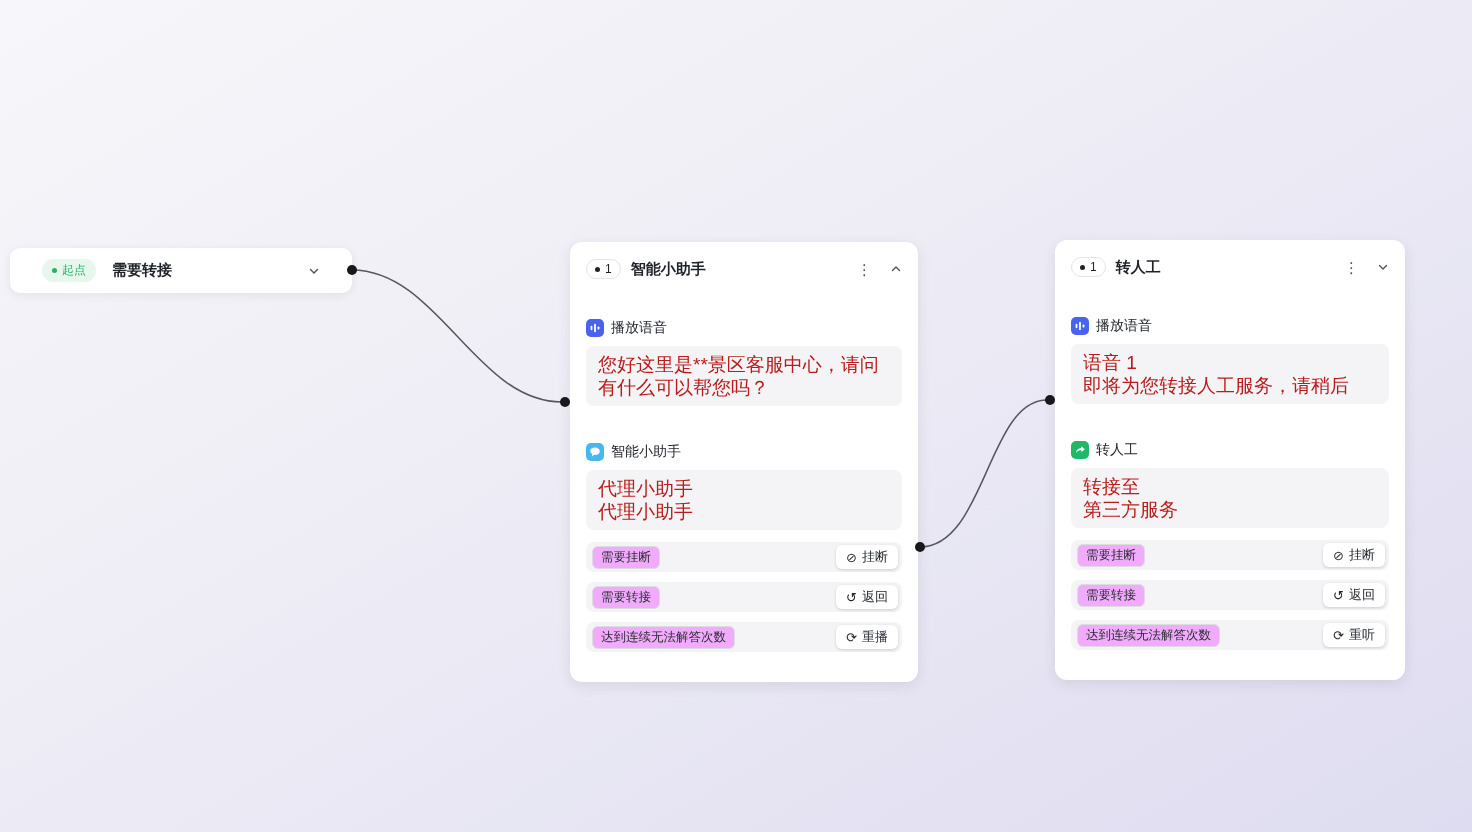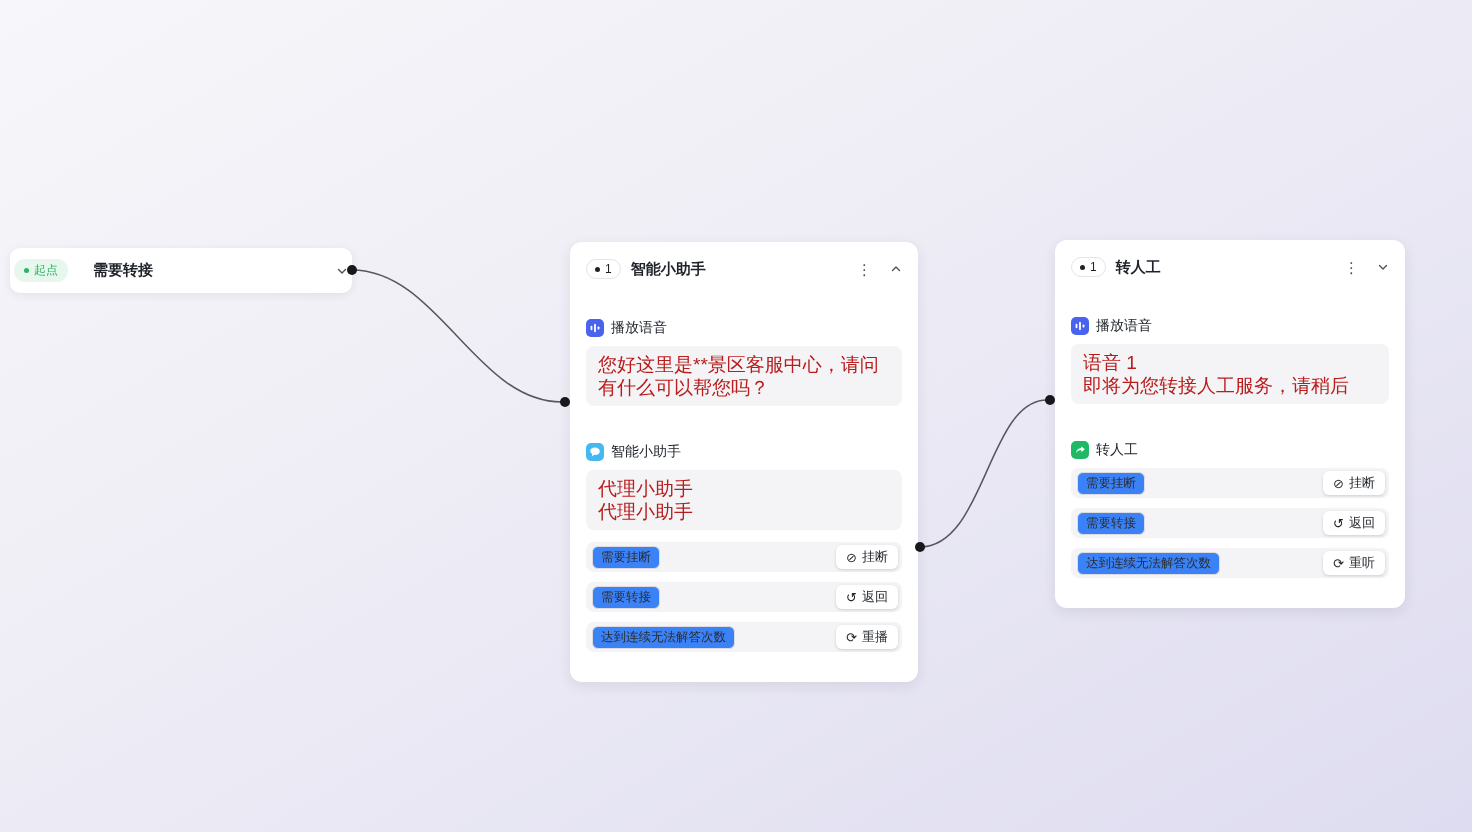--- a/index.html
+++ b/index.html
@@ -10,21 +10,21 @@
     position:relative; width:1472px; height:832px;
     background:linear-gradient(150deg,#f7f6fa 0%,#efeef6 40%,#dedcf0 100%);
     overflow:hidden;
   }
 
   
   .start-node {
     position:absolute; left:10px; top:248px; width:342px; height:45px;
     background:#fff; border-radius:10px;
     box-shadow:0 2px 10px rgba(31,35,41,.08);
-    display:flex; align-items:center; gap:25px; padding:0 4px;
+    display:flex; align-items:center; gap:16px; padding:0 32px;
   }
   .start-badge {
     display:inline-flex; align-items:center; gap:5px;
     background:#e7f7ee; color:#27b561; font-size:12px;
     padding:3px 10px; border-radius:11px; white-space:nowrap;
   }
   .dot { width:5px; height:5px; border-radius:50%; display:inline-block; }
   .dot.green { background:#27b561; }
   .dot.dark  { background:#1f2329; }
   .start-title { font-size:15px; font-weight:700; }
@@ -67,21 +67,21 @@
     min-height:60px; margin-bottom:12px;
   }
 
   .branch-row {
     display:flex; align-items:center; justify-content:space-between;
     background:#f4f4f6; border-radius:8px; height:30px;
     padding:3px 4px; margin-bottom:10px;
   }
   .branch-row:last-child { margin-bottom:16px; }
   .cond-tag {
-    background:#3b82f6; border:1px solid #dcdce1; border-radius:6px;
+    background:#f0abfc; border:1px solid #dcdce1; border-radius:6px;
     padding:2px 8px; font-size:12.5px; color:#2b2c31; margin-left:2px;
     white-space:nowrap;
   }
   .action-btn {
     display:inline-flex; align-items:center; gap:5px;
     background:#fff; border:none; border-radius:6px;
     padding:3px 10px; font-size:13px; color:#1f2329; font-weight:500;
     box-shadow:0 1px 3px rgba(31,35,41,.18);
     font-family:inherit; cursor:pointer; line-height:18px;
   }
@@ -209,20 +209,24 @@
     </div>
 
     <div class="sec-label">
       <span class="icon green">
         <svg width="12" height="12" viewBox="0 0 12 12">
             <path d="M7.3 2.2l3.5 3-3.5 3V6.1C4.9 6.1 3.2 7.1 2 9c.3-3.2 2.3-5 5.3-5.1V2.2z" fill="#fff"></path>
           </svg>
       </span>
       <span>转人工</span>
     </div>
+    <div class="gray-box">
+      <div>转接至</div>
+      <div>第三方服务</div>
+    </div>
 
     <div class="branch-row">
       <span class="cond-tag">需要挂断</span>
       <button class="action-btn">
         <span class="btn-icon">⊘</span>
         <span>挂断</span>
       </button>
     </div>
     <div class="branch-row">
       <span class="cond-tag">需要转接</span>

